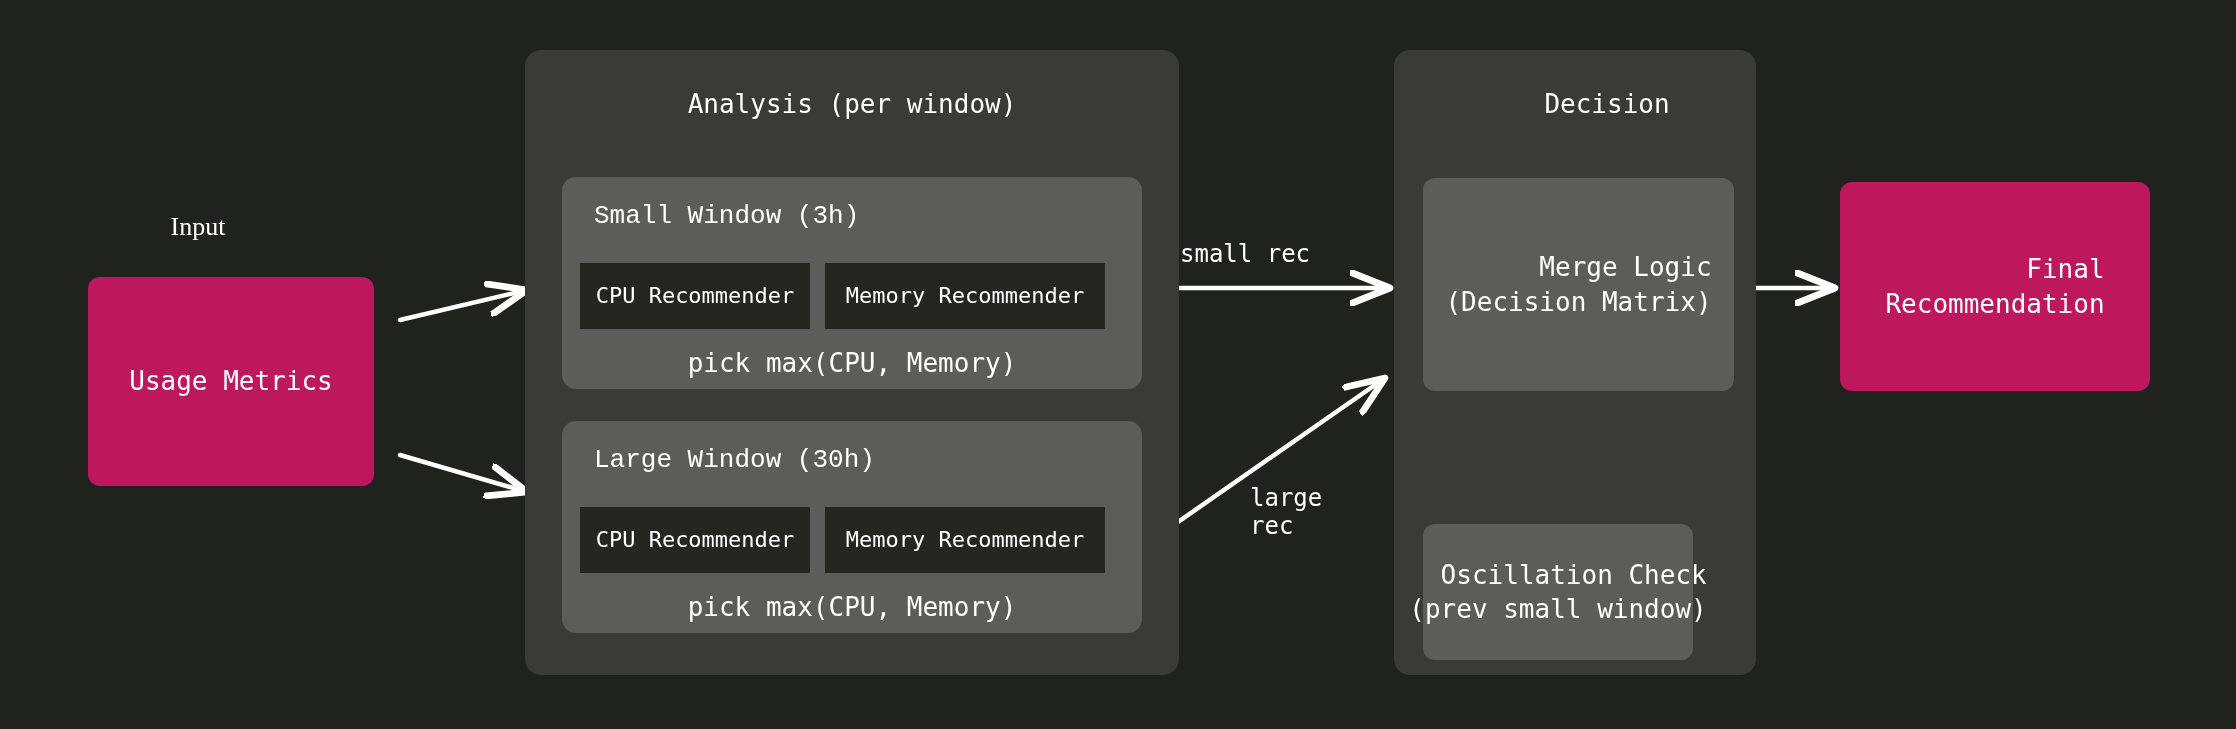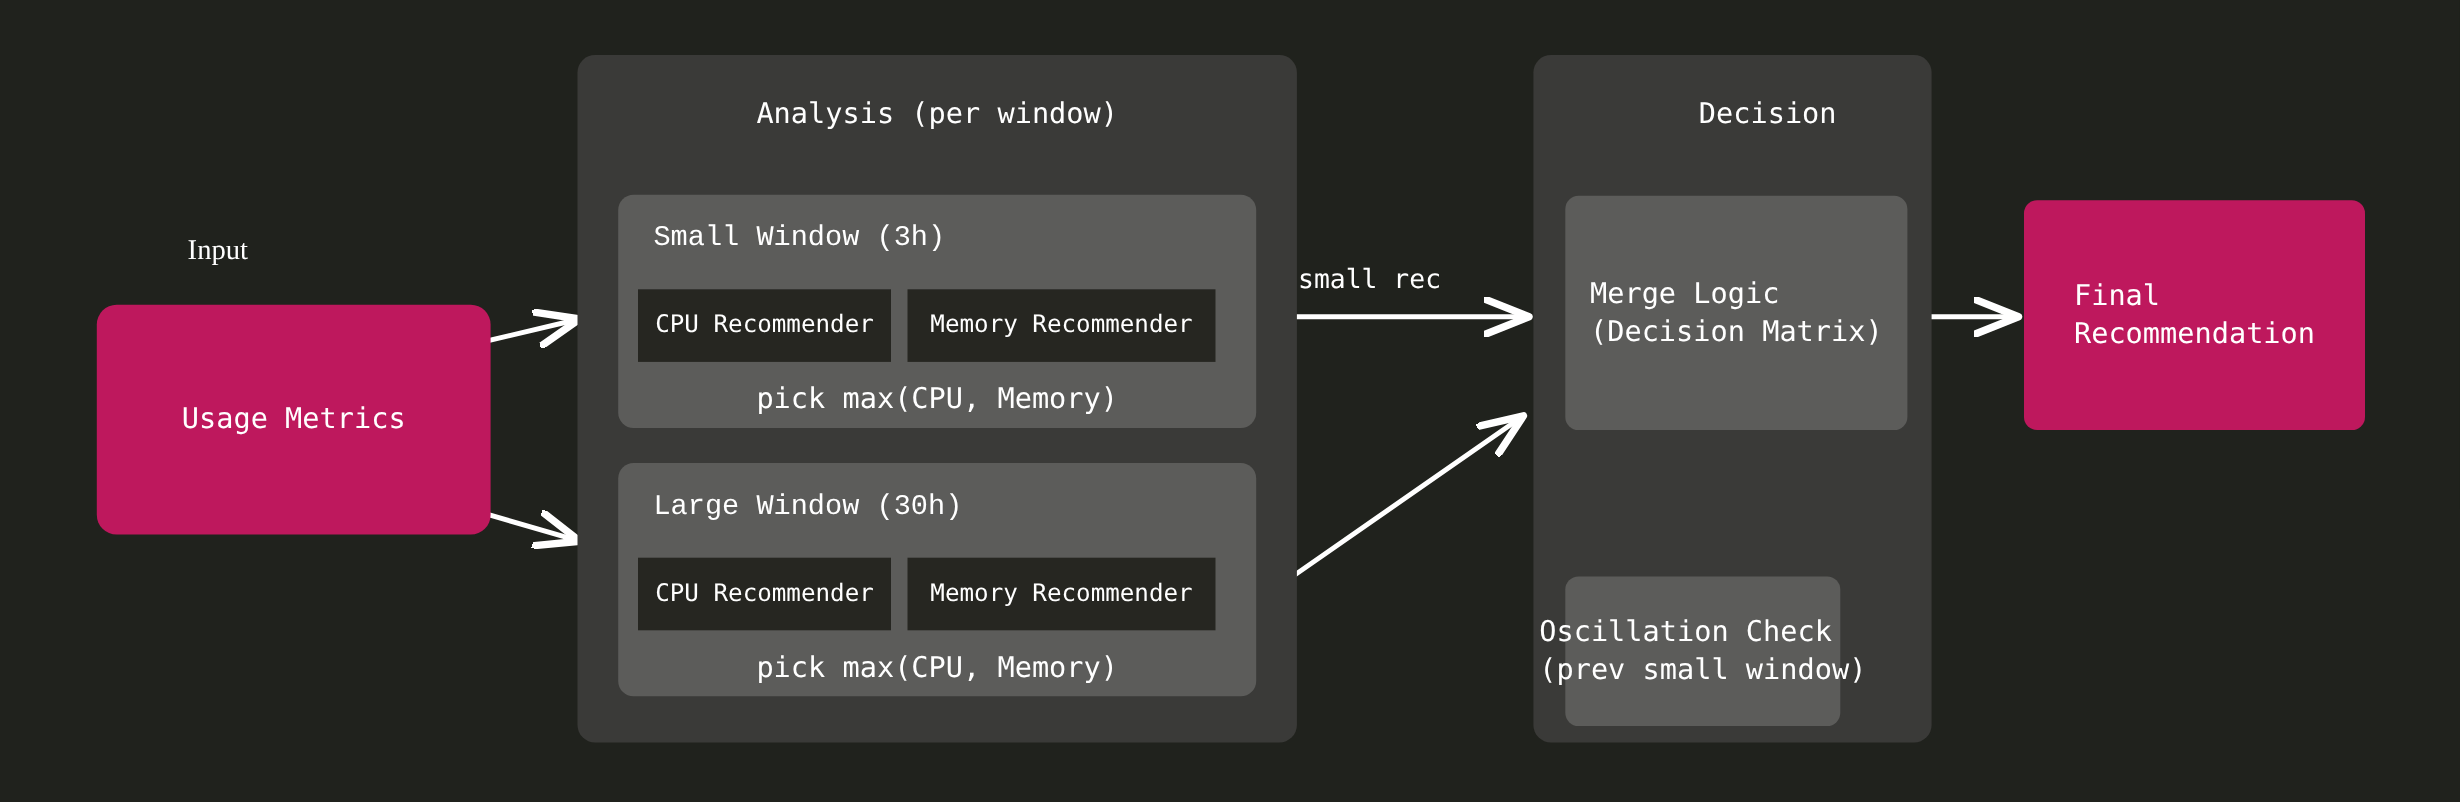--- a/index.html
+++ b/index.html
@@ -21,21 +21,21 @@
     width: 2236px;
     height: 729px;
     overflow: visible;
   }
   .box {
     position: absolute;
     box-sizing: border-box;
     display: flex;
     align-items: center;
     justify-content: center;
-    text-align: left;
+    text-align: right;
     color: #ffffff;
     line-height: 1.32;
     white-space: pre;
   }
   
   .cluster {
     background: #3a3a38;
     border-radius: 16px;
     align-items: flex-start;
     justify-content: center;
@@ -118,21 +118,21 @@
 
     <path d="M 1155,538 L 1385,378" fill="none" stroke="#ffffff" stroke-width="4.5" stroke-linecap="round" marker-end="url(#arrowhead)"></path>
 
     <path d="M 1578,520 L 1578,432" fill="none" stroke="#ffffff" stroke-width="4.5" stroke-linecap="round" stroke-dasharray="10 22" marker-end="url(#arrowhead)"></path>
 
     <path d="M 1740,288 L 1835,288" fill="none" stroke="#ffffff" stroke-width="4.5" stroke-linecap="round" marker-end="url(#arrowhead)"></path>
   </svg>
 
   <div class="plain-label" style="left:88px; top:212px; width:220px;">Input</div>
 
-  <div class="box node" style="left:88px; top:277px; width:358px; height:209px;border-radius:18px;">Usage Metrics</div>
+  <div class="box node" style="left:88px; top:277px; width:286px; height:209px;">Usage Metrics</div>
 
   <div class="box cluster" style="left:525px; top:50px; width:654px; height:625px;"></div>
 
   <div class="cluster-title" style="left:525px; top:89px; width:654px;">Analysis (per window)</div>
 
   <div class="box window" style="left:562px; top:177px; width:580px; height:212px;"></div>
 
   <div class="window-title" style="left:594px; top:201px;">Small Window (3h)</div>
 
   <div class="box rec" style="left:580px; top:263px; width:230px; height:66px;">CPU Recommender</div>
@@ -151,22 +151,24 @@
 
   <div class="window-caption" style="left:562px; top:592px; width:580px;">pick max(CPU, Memory)</div>
 
   <div class="box cluster" style="left:1394px; top:50px; width:362px; height:625px;"></div>
 
   <div class="cluster-title" style="left:1394px; top:89px; width:362px;margin-left:32px;">Decision</div>
 
   <div class="box node-lg" style="left:1423px; top:178px; width:311px; height:213px;">Merge Logic
 (Decision Matrix)</div>
 
-  <div class="box node-lg" style="left:1423px; top:524px; width:250px; height:136px;">Oscillation Check
+  <div class="box node-lg" style="left:1423px; top:524px; width:270px; height:136px;">Oscillation Check
 (prev small window)</div>
 
   <div class="box node" style="left:1840px; top:182px; width:310px; height:209px;">Final
 Recommendation</div>
 
   <div class="edge-label" style="left:1180px; top:240px; width:200px;">small rec</div>
 
+  <div class="edge-label" style="left:1250px; top:484px; width:120px;">large
+rec</div>
 
 </div>
 
 </body></html>

